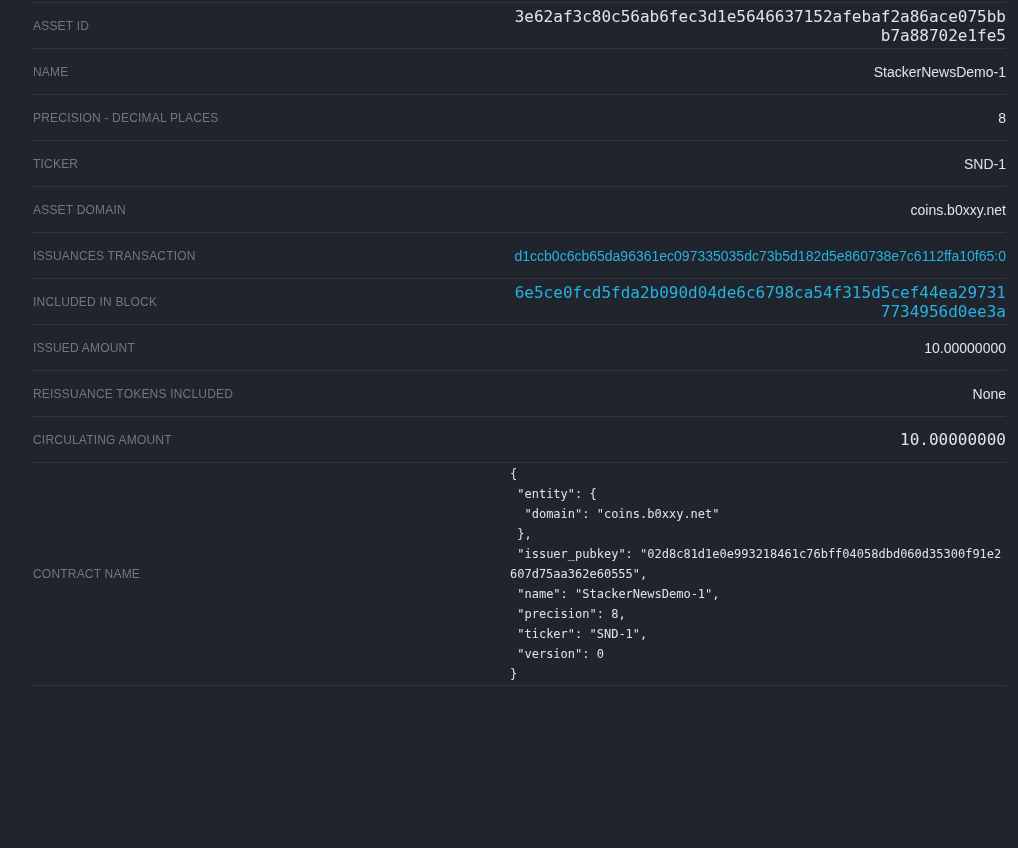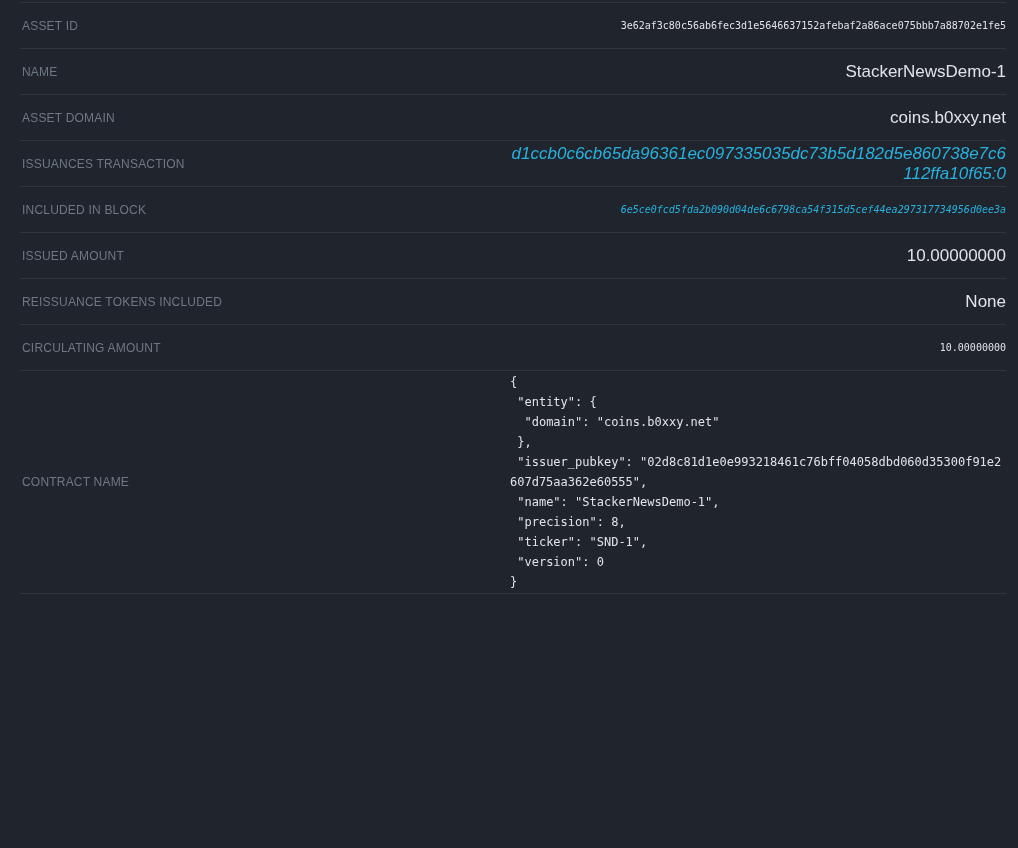--- a/index.html
+++ b/index.html
@@ -12,21 +12,21 @@
   * { box-sizing: border-box; }
   html, body { margin: 0; padding: 0; }
   body {
     width: 1018px;
     height: 848px;
     background: var(--background);
     overflow: hidden;
     font-family: "Liberation Sans", sans-serif;
   }
   .details-table {
-    margin: 2px 12px 0 20px;
+    margin: 2px 12px 0 31px;
     border-top: 1px solid var(--divider);
   }
   .row {
     display: flex;
     align-items: center;
     justify-content: space-between;
     min-height: 46px;
     border-bottom: 1px solid var(--divider);
     padding-left: 2px;
   }
@@ -34,33 +34,32 @@
   .label {
     flex: 0 0 auto;
     font-size: 12px;
     letter-spacing: 0.2px;
     color: var(--label-color);
   }
   .value {
     flex: 0 0 auto;
     width: 496px;
     text-align: right;
-    font-size: 17px;
+    font-size: 14px;
     color: var(--value-color);
     word-break: break-all;
   }
   .mono {
     font-family: "DejaVu Sans Mono", monospace;
-    font-size: 10px;
+    font-size: 16px;
   }
   a.link {
     color: var(--link-color);
     text-decoration: none;
     cursor: pointer;
-    font-style: italic;
   }
   pre.json-value {
     margin: 0;
     padding: 1px 0;
     width: 496px;
     text-align: left;
     font-family: "DejaVu Sans Mono", monospace;
     font-size: 12px;
     line-height: 20px;
     color: var(--value-color);
@@ -76,21 +75,29 @@
   <div class="row">
     <span class="label">ASSET ID</span>
     <span class="value mono">3e62af3c80c56ab6fec3d1e5646637152afebaf2a86ace075bbb7a88702e1fe5</span>
   </div>
 
   <div class="row">
     <span class="label">NAME</span>
     <span class="value">StackerNewsDemo-1</span>
   </div>
 
+  <div class="row">
+    <span class="label">PRECISION - DECIMAL PLACES</span>
+    <span class="value">8</span>
+  </div>
 
+  <div class="row">
+    <span class="label">TICKER</span>
+    <span class="value">SND-1</span>
+  </div>
 
   <div class="row">
     <span class="label">ASSET DOMAIN</span>
     <span class="value">coins.b0xxy.net</span>
   </div>
 
   <div class="row">
     <span class="label">ISSUANCES TRANSACTION</span>
     <a href="#" class="value link">d1ccb0c6cb65da96361ec097335035dc73b5d182d5e860738e7c6112ffa10f65:0</a>
   </div>

